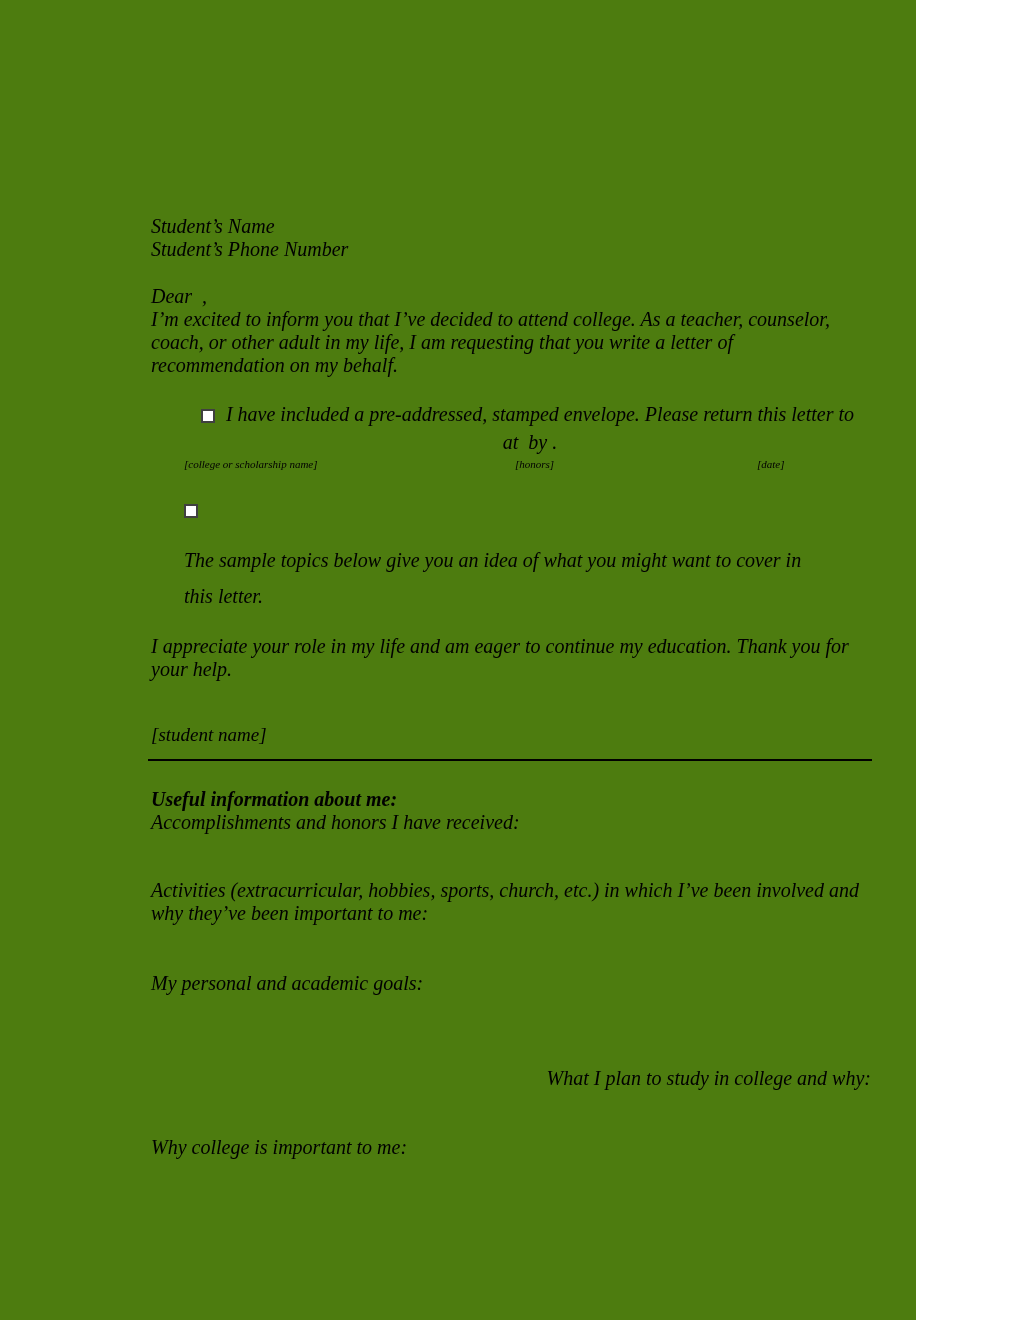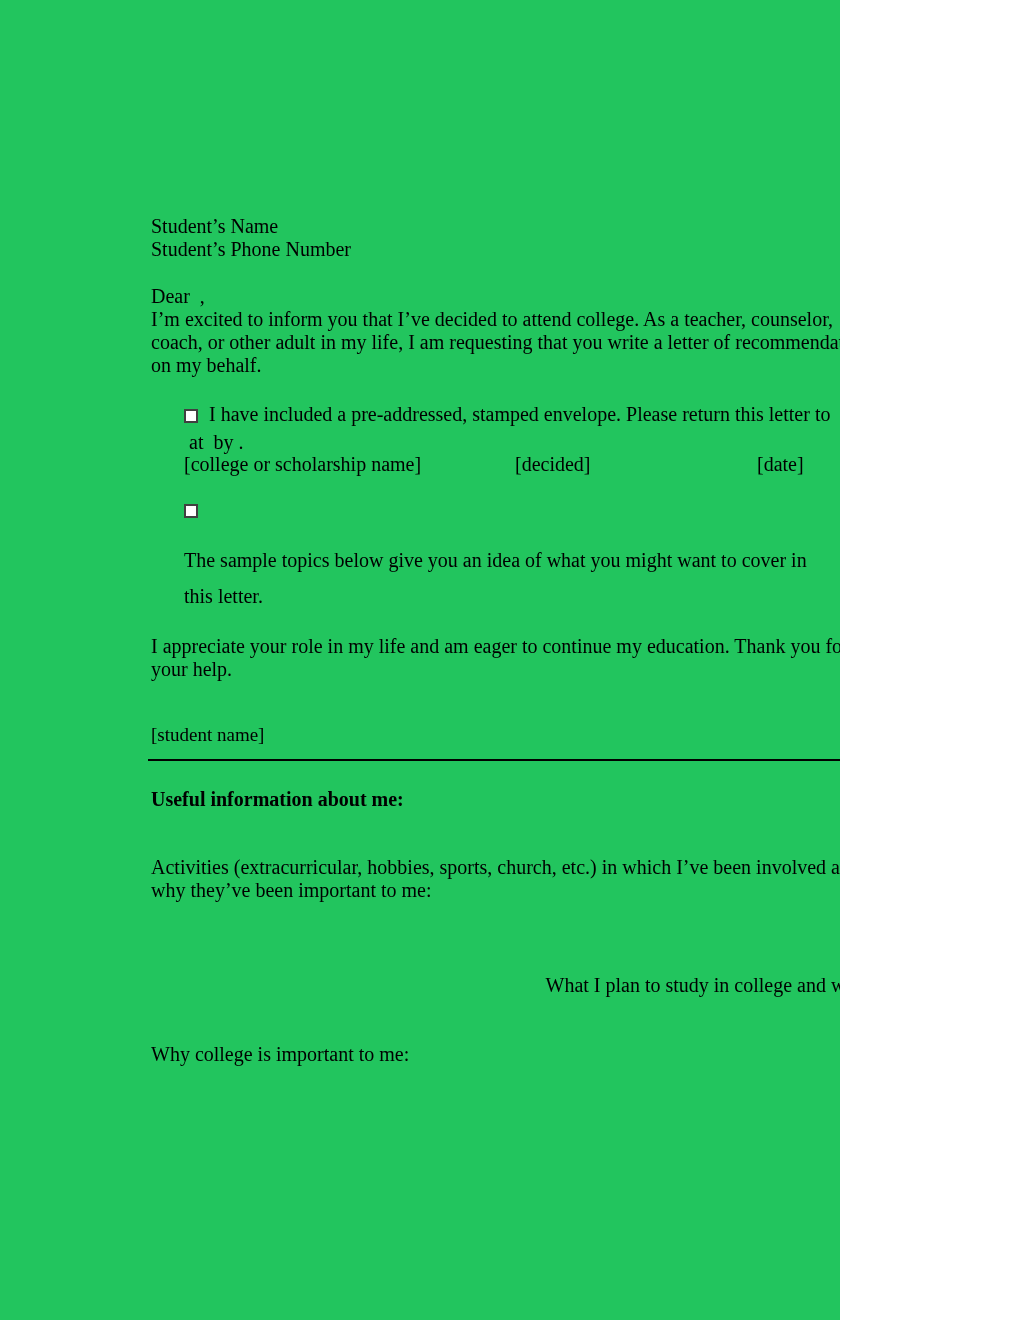--- a/index.html
+++ b/index.html
@@ -1,26 +1,27 @@
 <!DOCTYPE html>
 <html><head>
 <meta charset="utf-8">
 <style>
   * { margin: 0; padding: 0; box-sizing: border-box; }
   html, body { background: #ffffff; }
   .page {
     position: relative;
-    width: 840px;
+    width: 916px;
     height: 1320px;
-    background: #22c55e;
+    background: #4d7c0f;
     color: #000000;
     font-family: "Liberation Serif", "DejaVu Serif", serif;
     font-size: 20px;
     line-height: 23px;
     overflow: hidden;
+    font-style: italic;
   }
   .content {
     position: absolute;
     left: 151px;
     top: 215px;
     width: 720px;
   }
   .pre { white-space: pre-wrap; }
   .indent { margin-left: 33px; }
   .cb-para { line-height: 28px; }
@@ -30,21 +31,21 @@
     height: 14px;
     border: 2px solid #404040;
     background: #ffffff;
     vertical-align: -2px;
     margin-right: 11px;
     cursor: pointer;
   }
   .field-labels {
     position: relative;
     height: 22px;
-    font-size: 20px;
+    font-size: 11px;
     line-height: 22px;
     margin-top: -3px;
   }
   .field-labels span { position: absolute; top: 0; }
   .fl-college { left: 0; }
   .fl-address { left: 331px; }
   .fl-date { left: 573px; }
   .note {
     margin-top: 18px;
     margin-left: 33px;
@@ -65,21 +66,21 @@
   }
   .heading {
     margin-top: 27px;
     font-weight: bold;
   }
   .prompt-2 { margin-top: 45px; }
   .prompt-3 { margin-top: 47px; }
   .prompt-4 { margin-top: 72px; text-align: right; }
   .prompt-5 { margin-top: 46px; }
   .salutation-block { margin-top: 24px; }
-  .cb-item-1 { margin-top: 23px; }
+  .cb-item-1 { margin-top: 23px; text-align: center; }
   .cb-item-2 { margin-top: 20px; line-height: 29px; }
 </style>
 </head>
 <body>
 
 <div class="page">
   <div class="content">
 
     <div>
       <div>Student’s Name</div>
@@ -89,37 +90,39 @@
     <div class="salutation-block">
       <div class="pre">Dear  ,</div>
       <div>I’m excited to inform you that I’ve decided to attend college. As a teacher, counselor, coach, or other adult in my life, I am requesting that you write a letter of recommendation on my behalf.</div>
     </div>
 
     <div class="indent cb-item-1 cb-para">
       <div><span class="checkbox"></span><span>I have included a pre-addressed, stamped envelope. Please return this letter to</span></div>
       <div class="pre"> at  by .</div>
       <div class="field-labels">
         <span class="fl-college">[college or scholarship name]</span>
-        <span class="fl-address">[decided]</span>
+        <span class="fl-address">[honors]</span>
         <span class="fl-date">[date]</span>
       </div>
     </div>
 
     <div class="indent cb-item-2">
       <span class="checkbox"></span>
     </div>
 
     <div class="note">The sample topics below give you an idea of what you might want to cover in this letter.</div>
 
     <div class="closing">I appreciate your role in my life and am eager to continue my education. Thank you for your help.</div>
 
     <div class="sig">[student name]</div>
 
     <div class="divider"></div>
 
     <div class="heading">Useful information about me:</div>
 
+    <div>Accomplishments and honors I have received:</div>
     <div class="prompt-2">Activities (extracurricular, hobbies, sports, church, etc.) in which I’ve been involved and why they’ve been important to me:</div>
+    <div class="prompt-3">My personal and academic goals:</div>
     <div class="prompt-4">What I plan to study in college and why:</div>
     <div class="prompt-5">Why college is important to me:</div>
 
   </div>
 </div>
 
 </body></html>

